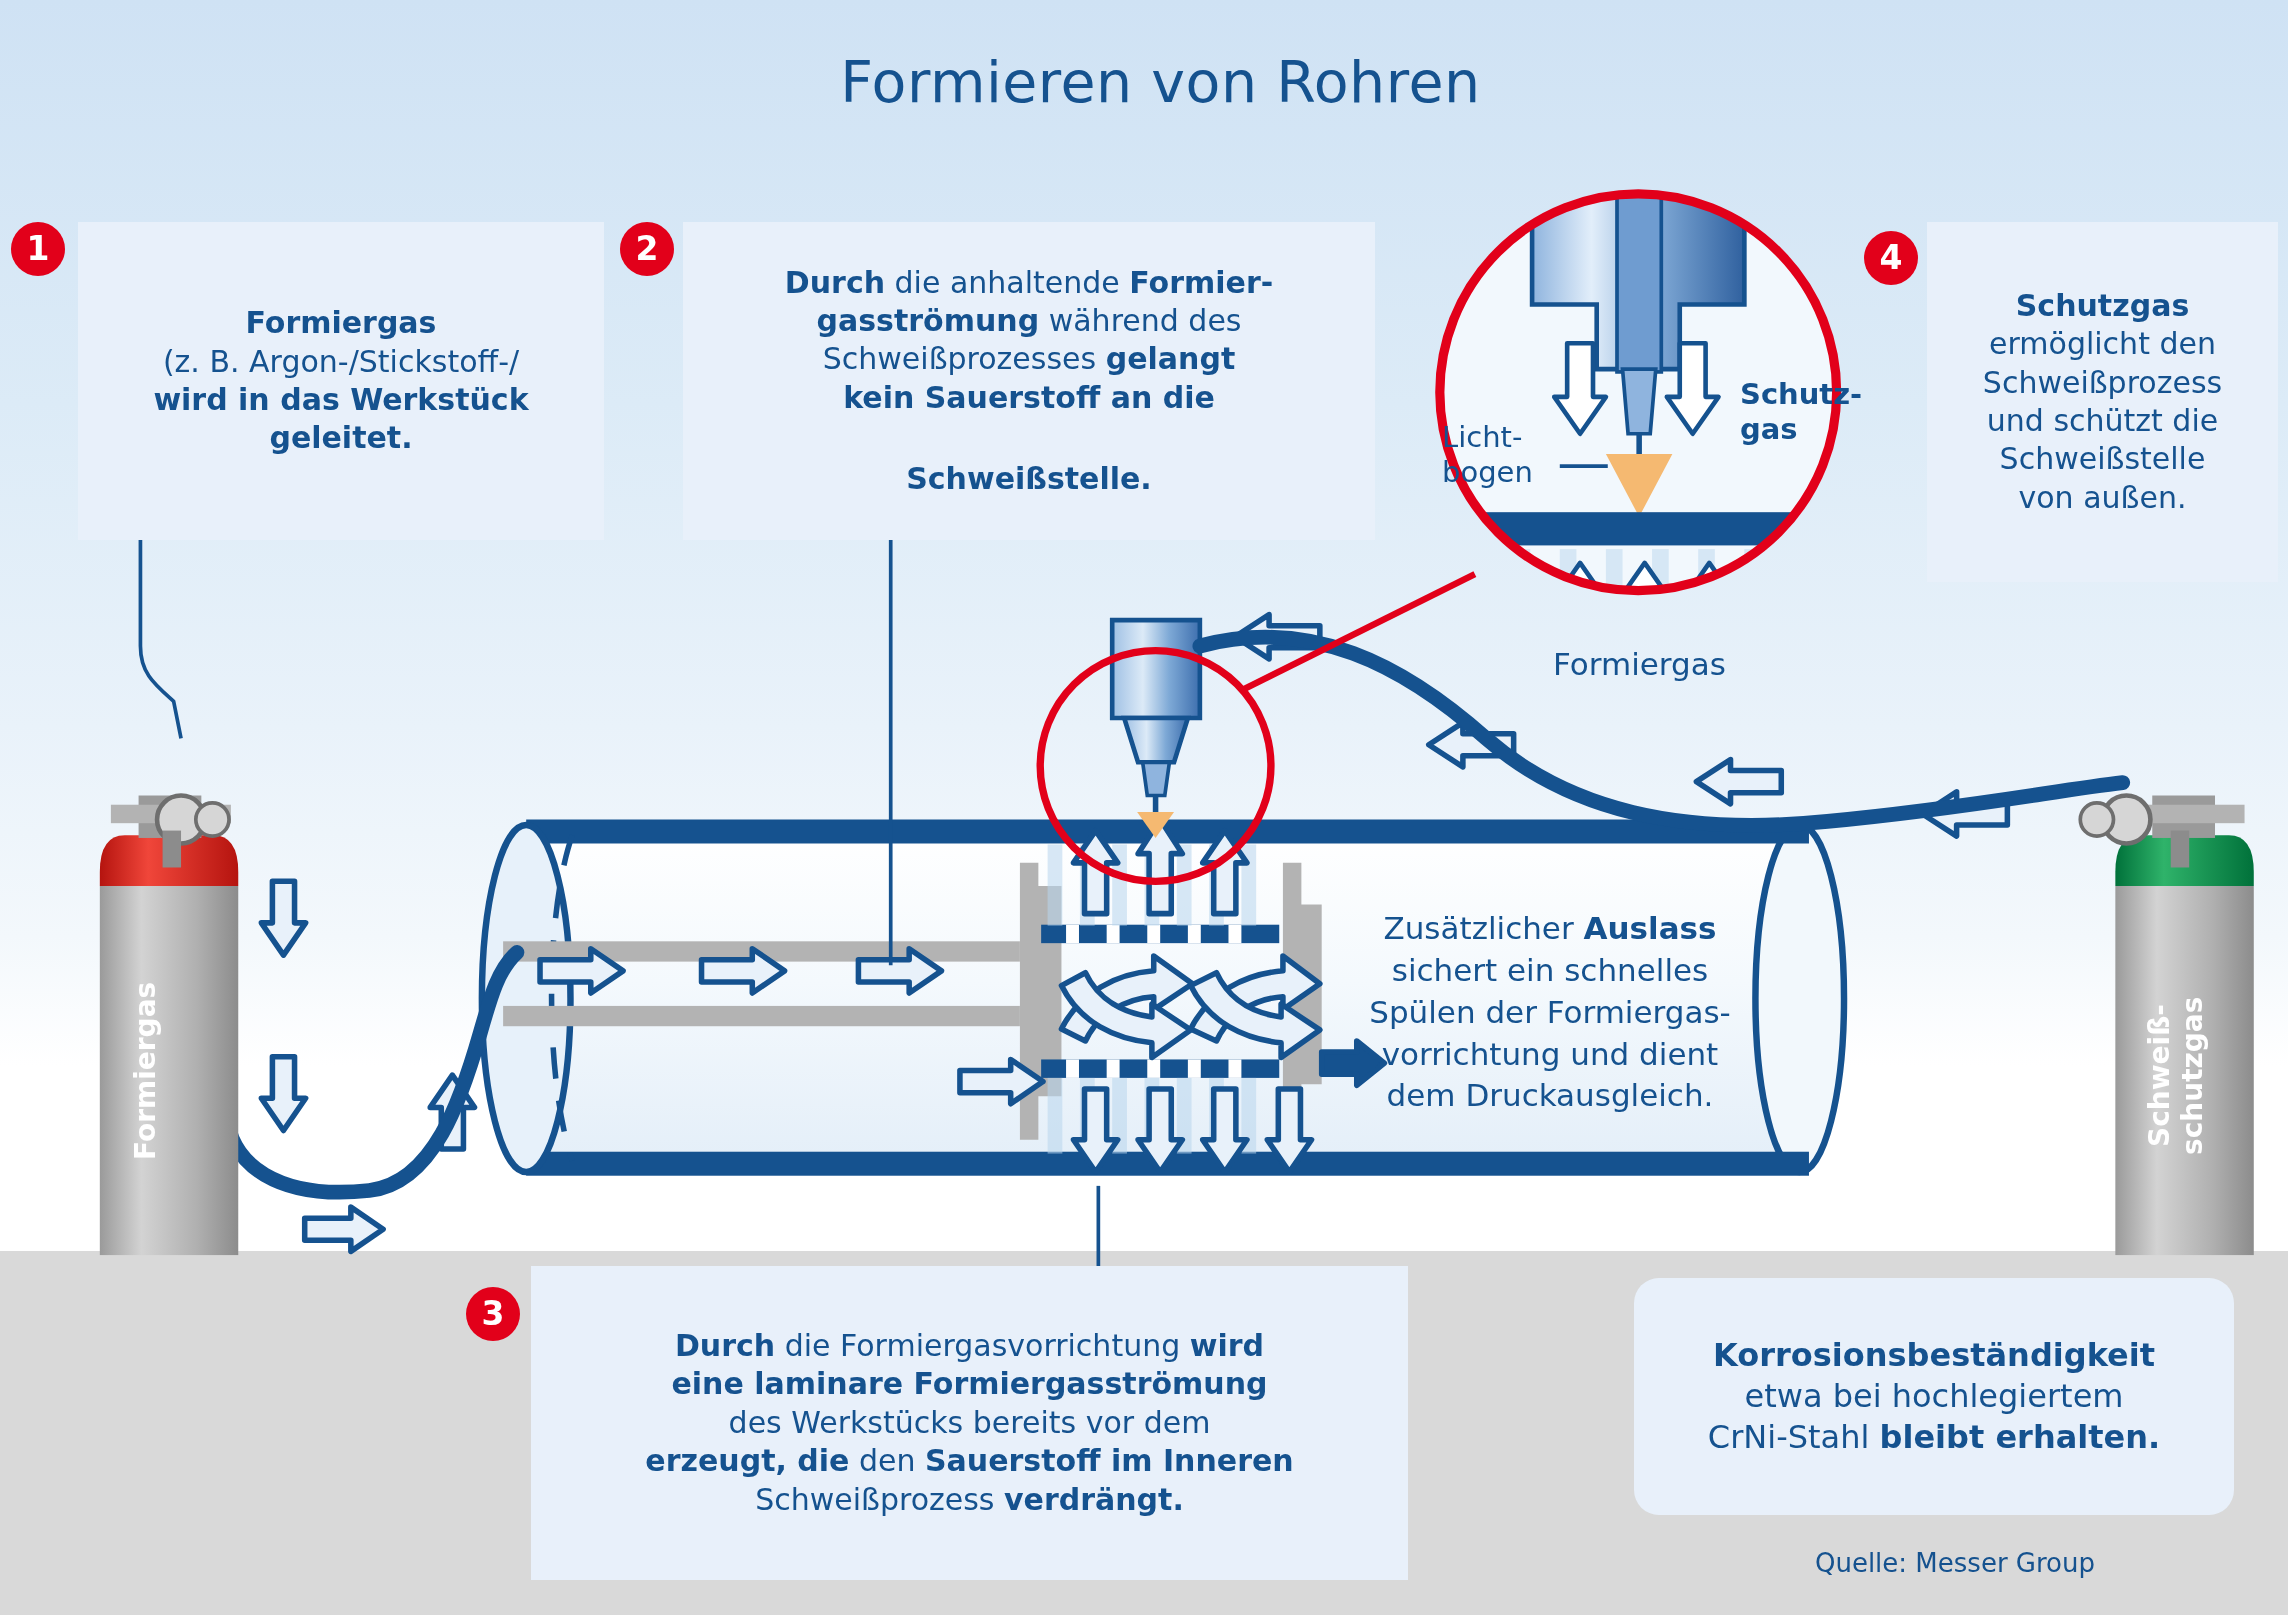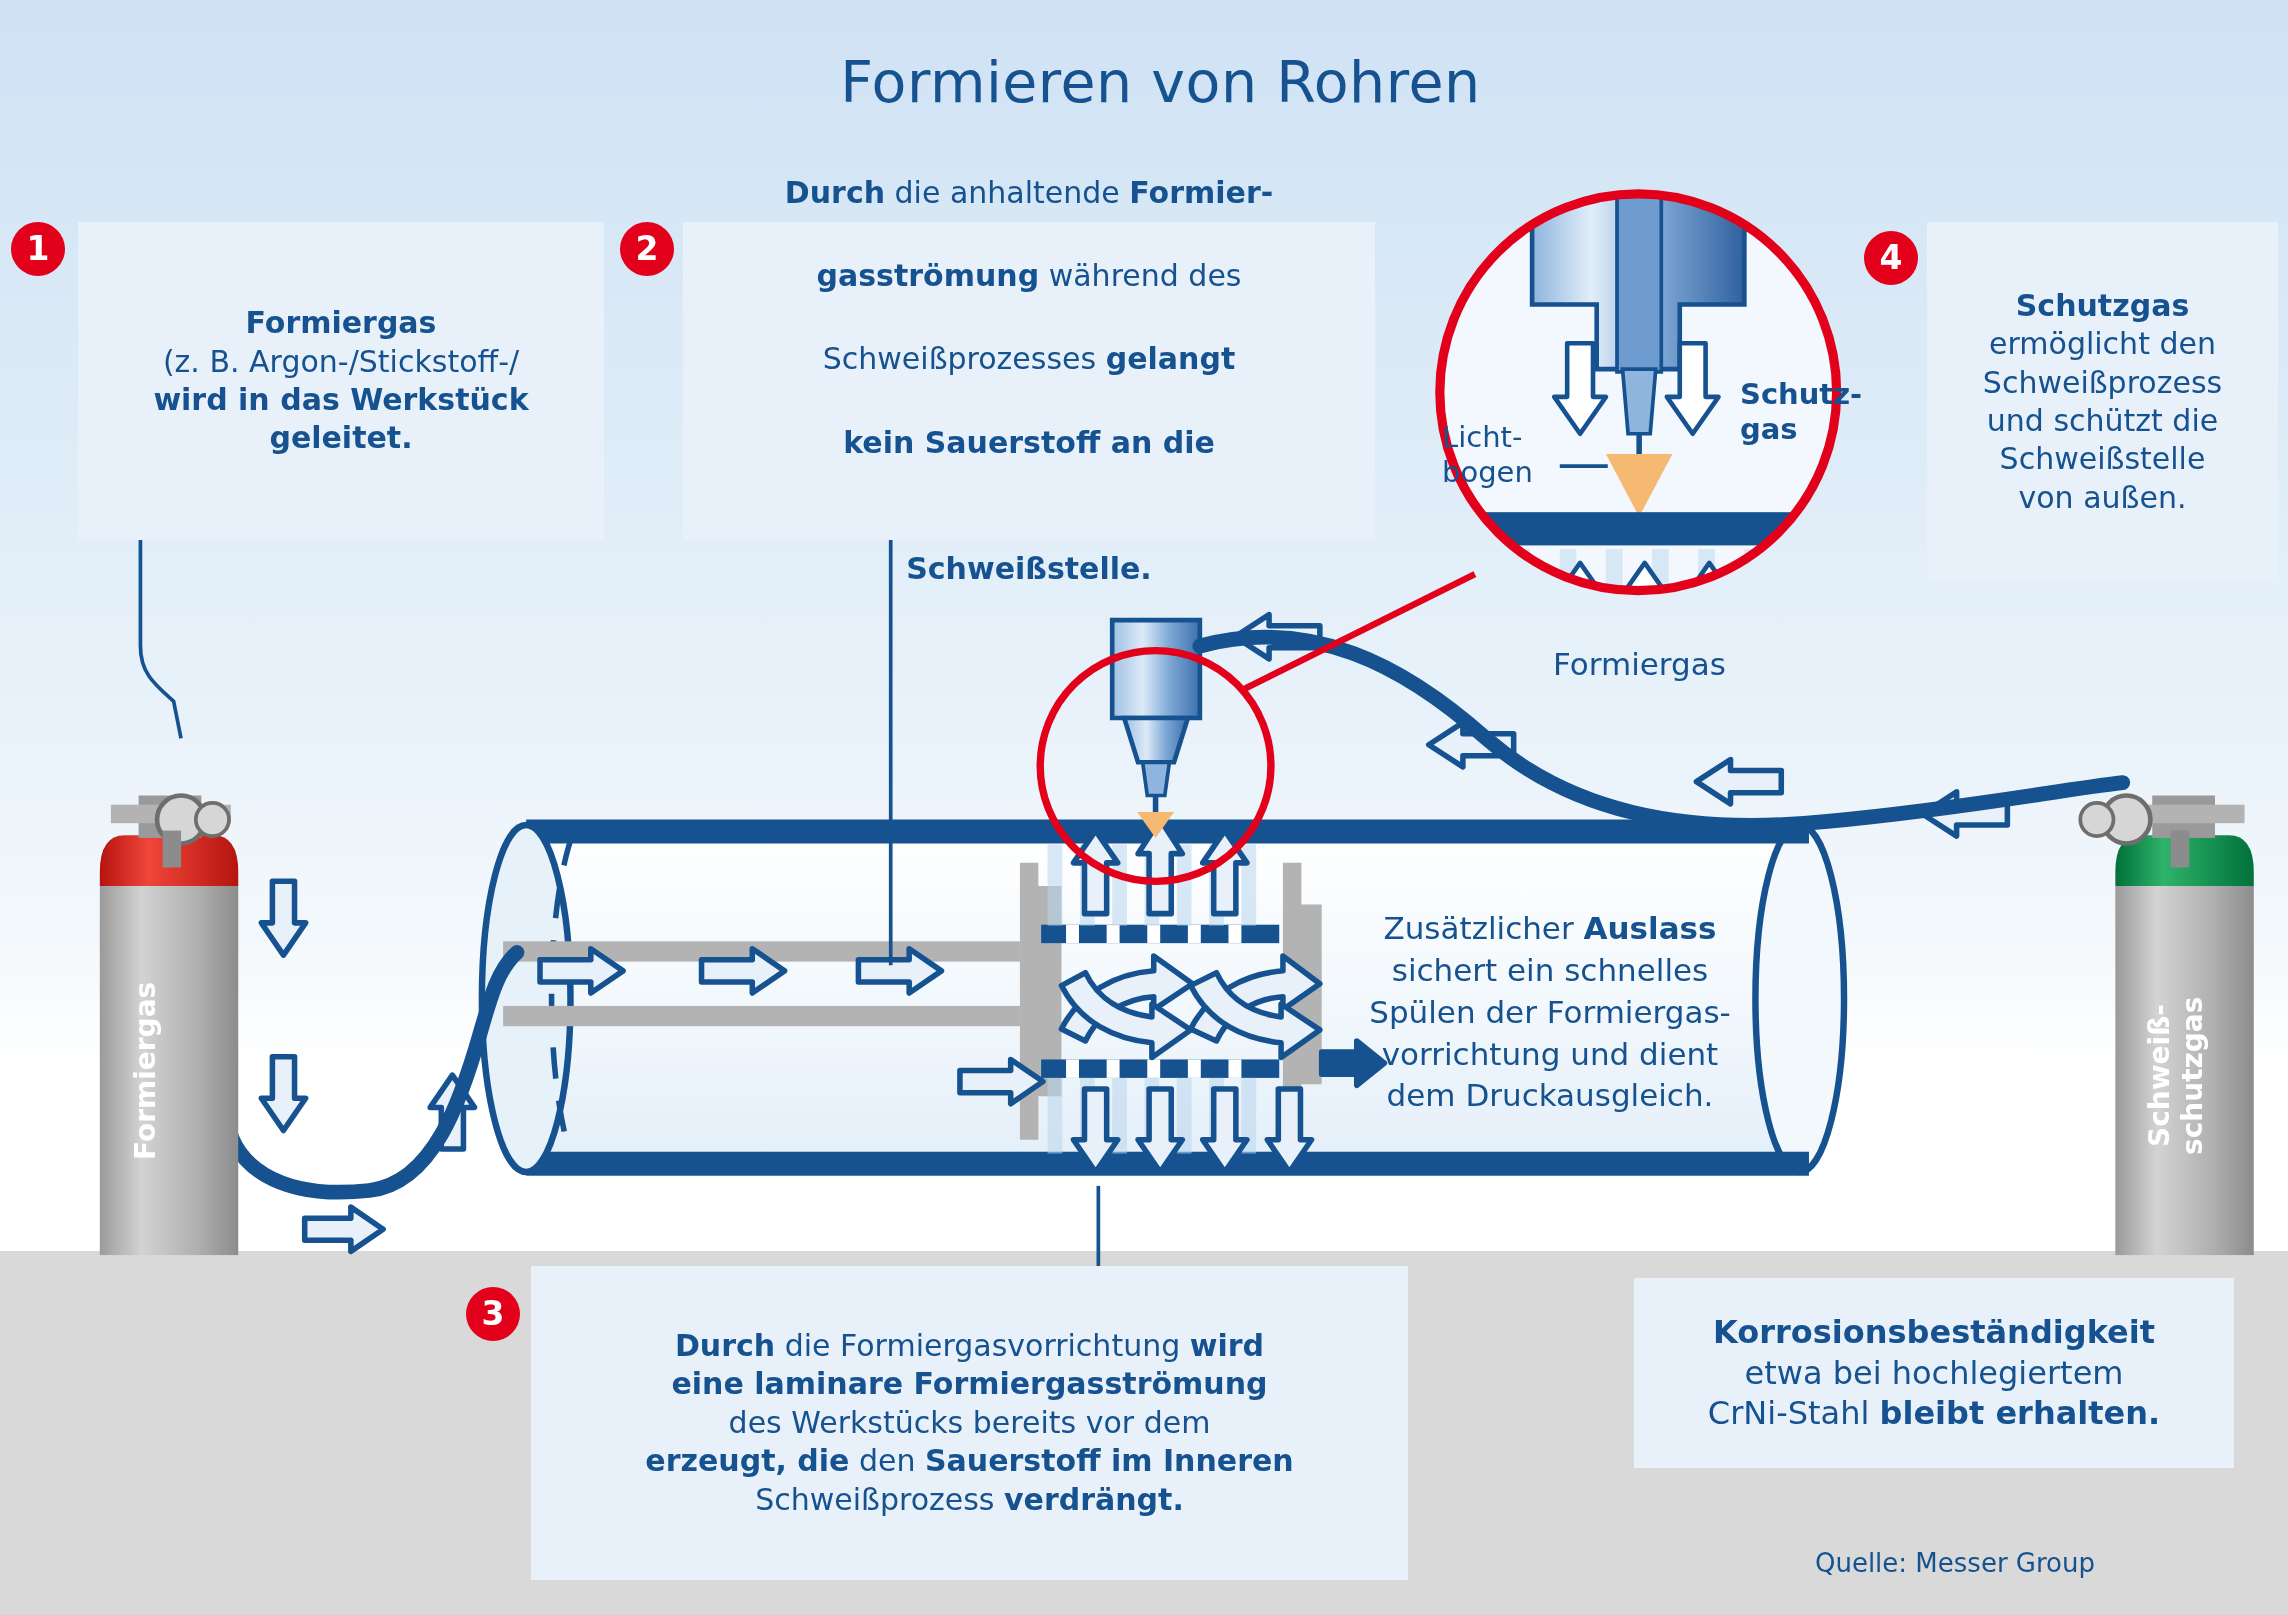--- a/index.html
+++ b/index.html
@@ -321,21 +321,21 @@
     <div style="display:flex;flex-direction:column;justify-content:center;height:100%;">
       <div style="font-weight:bold;">Formiergas</div>
       <div>(z. B. Argon-/Stickstoff-/</div>
       <div style="font-weight:bold;">wird in das Werkstück</div>
       <div style="font-weight:bold;">geleitet.</div>
     </div>
   </div>
 
   <div class="badge" style="left: 620px; top: 222px;">2</div>
   <div class="callout" style="left: 683px; top: 222px; width: 692px; height: 318px;">
-    <div style="display:flex;flex-direction:column;justify-content:center;height:100%;gap:45px;">
+    <div style="display:flex;flex-direction:column;justify-content:center;height:100%;">
       <div><b>Durch</b> die anhaltende <b>Formier-</b></div>
       <div><b>gasströmung</b> während des</div>
       <div>Schweißprozesses <b>gelangt</b></div>
       <div style="font-weight:bold;">kein Sauerstoff an die</div>
       <div style="font-weight:bold;margin-top:43px;">Schweißstelle.</div>
     </div>
   </div>
 
   <div class="badge" style="left: 1864px; top: 231px;">4</div>
   <div class="callout" style="left: 1927px; top: 222px; width: 351px; height: 360px;">
@@ -353,21 +353,21 @@
   <div class="callout" style="left: 531px; top: 1266px; width: 877px; height: 314px;">
     <div style="display:flex;flex-direction:column;justify-content:center;height:100%;">
       <div><b>Durch</b> die Formiergasvorrichtung <b>wird</b></div>
       <div style="font-weight:bold;">eine laminare Formiergasströmung</div>
       <div>des Werkstücks bereits vor dem</div>
       <div><b>erzeugt, die</b> den <b>Sauerstoff im Inneren</b></div>
       <div>Schweißprozess <b>verdrängt.</b></div>
     </div>
   </div>
 
-  <div class="callout" style="left: 1634px; top: 1278px; width: 600px; height: 190px;">
+  <div class="callout" style="left: 1634px; top: 1278px; width: 600px; height: 237px; border-radius: 25px;">
     <div style="display:flex;flex-direction:column;justify-content:center;height:100%;font-size:32px;">
       <div style="font-weight:bold;">Korrosionsbeständigkeit</div>
       <div>etwa bei hochlegiertem</div>
       <div>CrNi-Stahl <b>bleibt erhalten.</b></div>
     </div>
   </div>
 
   <div class="plain-text" style="left: 1347px; top: 908px; width: 406px; text-align: center; font-size: 31px; line-height: 1.35;">
     <div>Zusätzlicher <b>Auslass</b></div>
     <div>sichert ein schnelles</div>

